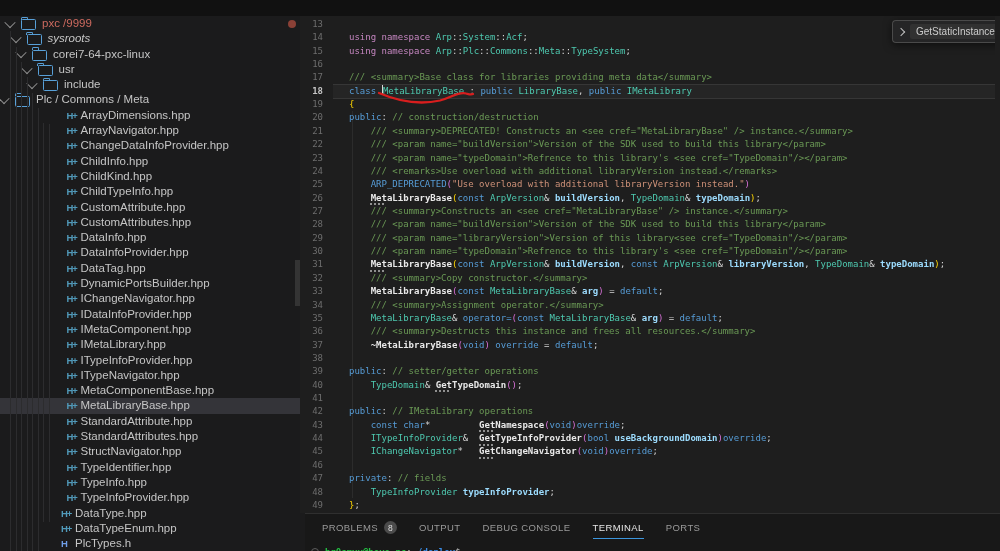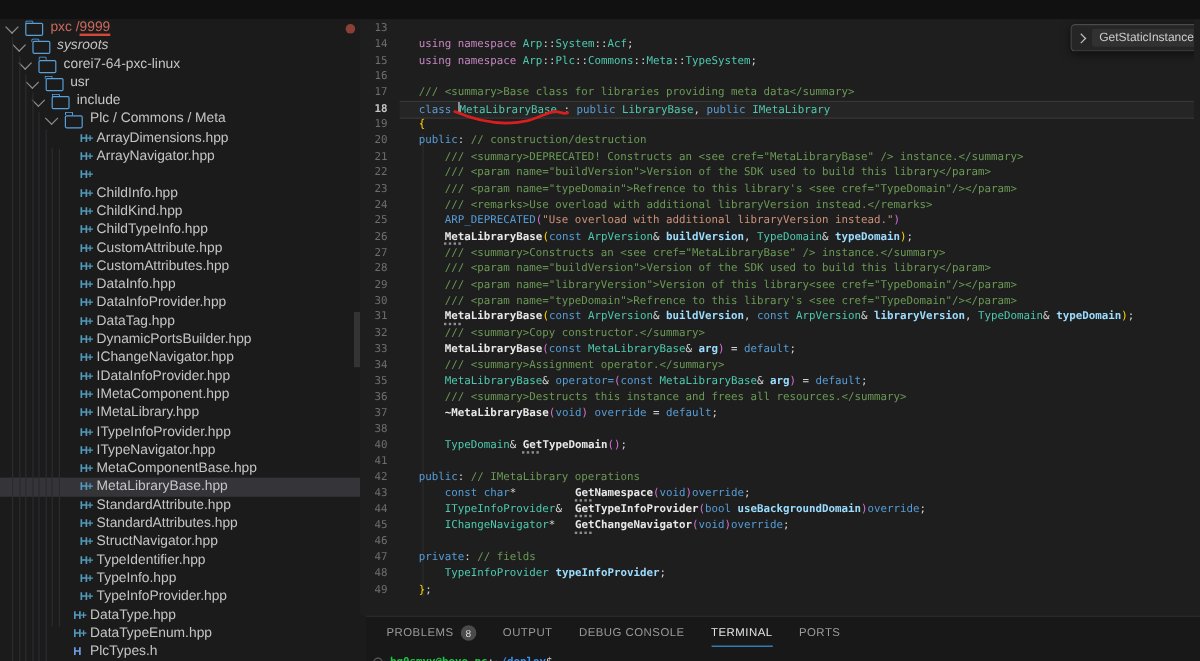--- a/index.html
+++ b/index.html
@@ -12,21 +12,21 @@
   .trow.sel{background:#343439;}
   .chev{width:7px;height:7px;border-right:1.4px solid #8f8f8f;border-bottom:1.4px solid #8f8f8f;
         transform:rotate(45deg) translate(-1px,-1px);margin-right:7px;flex:0 0 auto;}
   .fico{width:13px;height:9px;border:1.3px solid #58a0d8;border-radius:1.5px;position:relative;
         margin-right:6px;margin-top:2px;flex:0 0 auto;}
   .fico:before{content:"";position:absolute;left:-1.3px;top:-3.4px;width:5px;height:2px;
         border:1.3px solid #58a0d8;border-bottom:none;border-radius:1.5px 1.5px 0 0;}
   .hico{font-weight:bold;font-size:9.5px;color:#519aba;width:14px;flex:0 0 auto;letter-spacing:-1px;}
   .hico.plain{color:#6f9ee8;}
   .err{color:#cd6a5f;}
-  .err.ul{text-decoration:underline;text-decoration-color:#d24a3a;text-decoration-thickness:1.5px;text-underline-offset:2px;}
+  .err.ul{text-decoration-color:#d24a3a;text-decoration-thickness:1.5px;text-underline-offset:2px;}
   .dot{margin-left:auto;margin-right:9px;width:8px;height:8px;border-radius:50%;background:#8a4036;flex:0 0 auto;}
   .tguide{position:absolute;width:1px;background:#2c2c2e;}
   #sb-thumb{position:absolute;right:1px;top:244px;width:9px;height:46px;background:rgba(140,140,140,.22);}
   
   #editor{position:absolute;left:300px;top:0;width:695px;height:497px;background:#1e1e1e;overflow:hidden;}
   #curline{position:absolute;left:33px;right:0;top:67.6px;height:15.4px;box-sizing:border-box;
         background:rgba(255,255,255,.035);border-top:1px solid rgba(255,255,255,.08);
         border-bottom:1px solid rgba(255,255,255,.08);}
   #eguide{position:absolute;left:52px;top:95px;height:387px;width:1px;background:#2c2c2c;}
   #code{position:absolute;left:0;right:0;top:-11.4px;}
@@ -88,35 +88,36 @@
         <div class="trow" style="padding-left: 22.5px;">
           <span class="chev"></span>
           <span class="fico"></span>
           <span>usr</span>
         </div>
         <div class="trow" style="padding-left: 28px;">
           <span class="chev"></span>
           <span class="fico"></span>
           <span>include</span>
         </div>
-        <div class="trow" style="padding-left: 39px;">
+        <div class="trow" style="">
           <span class="chev"></span>
           <span class="fico"></span>
           <span>Plc / Commons / Meta</span>
         </div>
         <div class="trow" style="padding-left: 66.5px;">
           <span class="hico">H+</span>
           <span>ArrayDimensions.hpp</span>
         </div>
         <div class="trow" style="padding-left: 66.5px;">
           <span class="hico">H+</span>
           <span>ArrayNavigator.hpp</span>
         </div>
         <div class="trow" style="padding-left: 66.5px;">
           <span class="hico">H+</span>
+          <span>ChangeDataInfoProvider.hpp</span>
         </div>
         <div class="trow" style="padding-left: 66.5px;">
           <span class="hico">H+</span>
           <span>ChildInfo.hpp</span>
         </div>
         <div class="trow" style="padding-left: 66.5px;">
           <span class="hico">H+</span>
           <span>ChildKind.hpp</span>
         </div>
         <div class="trow" style="padding-left: 66.5px;">
@@ -333,20 +334,24 @@
         </div>
         <div class="cline">
           <span class="gut">37</span>
           <span class="ctx"><span class="pl">    </span><span class="fn">~MetaLibraryBase</span><span class="bp">(</span><span class="s">void</span><span class="bp">)</span><span class="pl"> </span><span class="s">override</span><span class="pl"> = </span><span class="s">default</span><span class="pl">;</span></span>
         </div>
         <div class="cline">
           <span class="gut">38</span>
           <span class="ctx"></span>
         </div>
         <div class="cline">
+          <span class="gut">39</span>
+          <span class="ctx"><span class="s">public</span><span class="pl">: </span><span class="c">// setter/getter operations</span></span>
+        </div>
+        <div class="cline">
           <span class="gut">40</span>
           <span class="ctx"><span class="pl">    </span><span class="t">TypeDomain</span><span class="pl">&amp; </span><span class="fnd">Get</span><span class="fn">TypeDomain</span><span class="bp">(</span><span class="bp">)</span><span class="pl">;</span></span>
         </div>
         <div class="cline">
           <span class="gut">41</span>
           <span class="ctx"></span>
         </div>
         <div class="cline">
           <span class="gut">42</span>
           <span class="ctx"><span class="s">public</span><span class="pl">: </span><span class="c">// IMetaLibrary operations</span></span>

